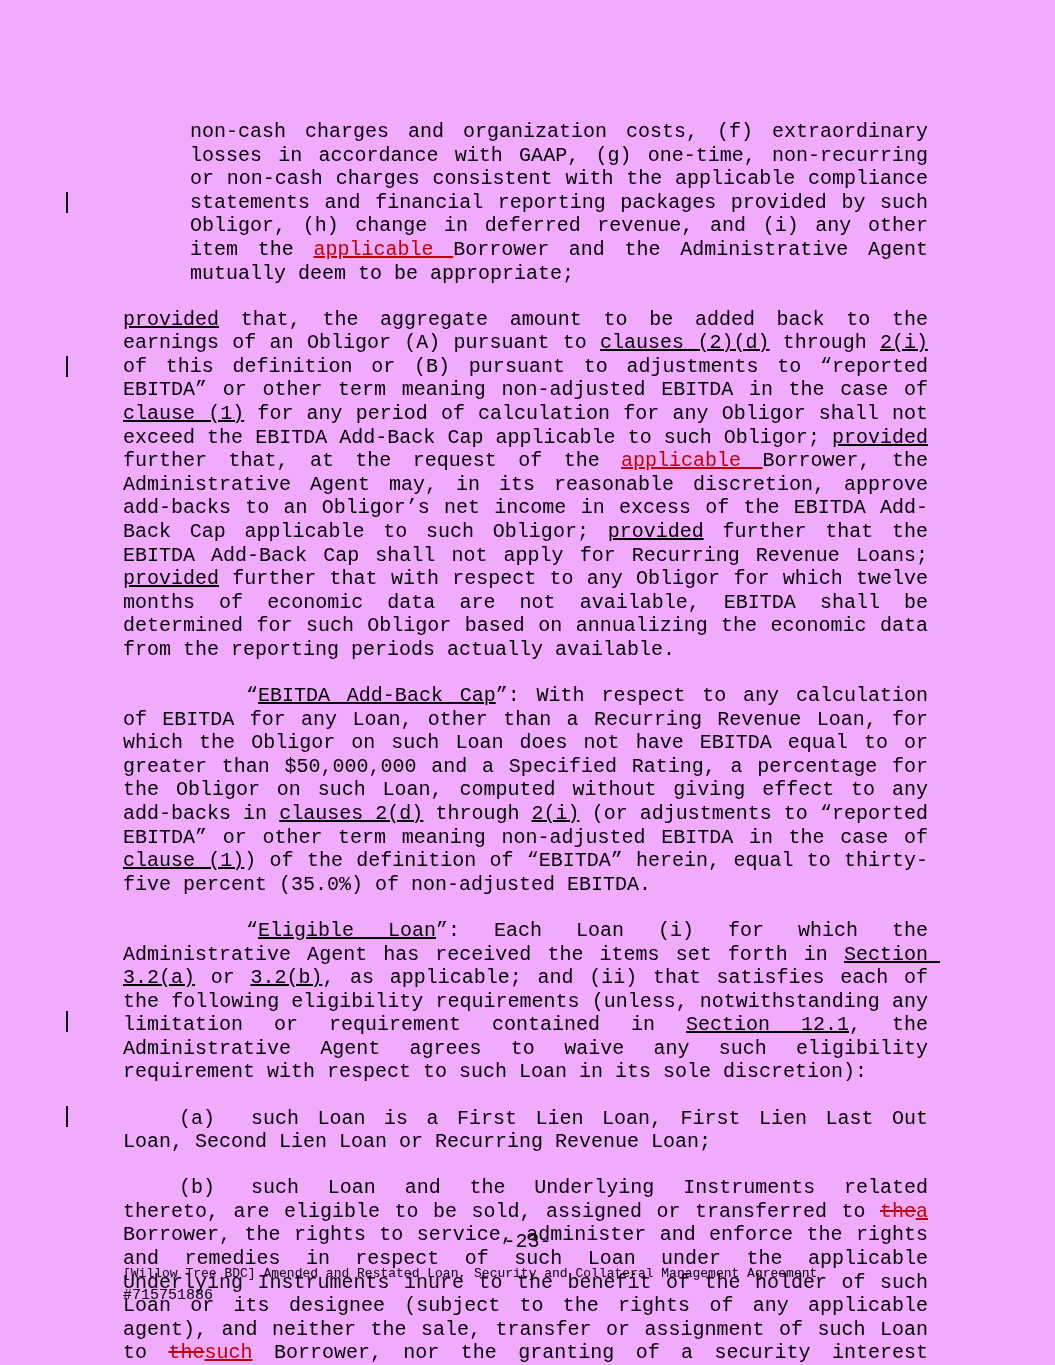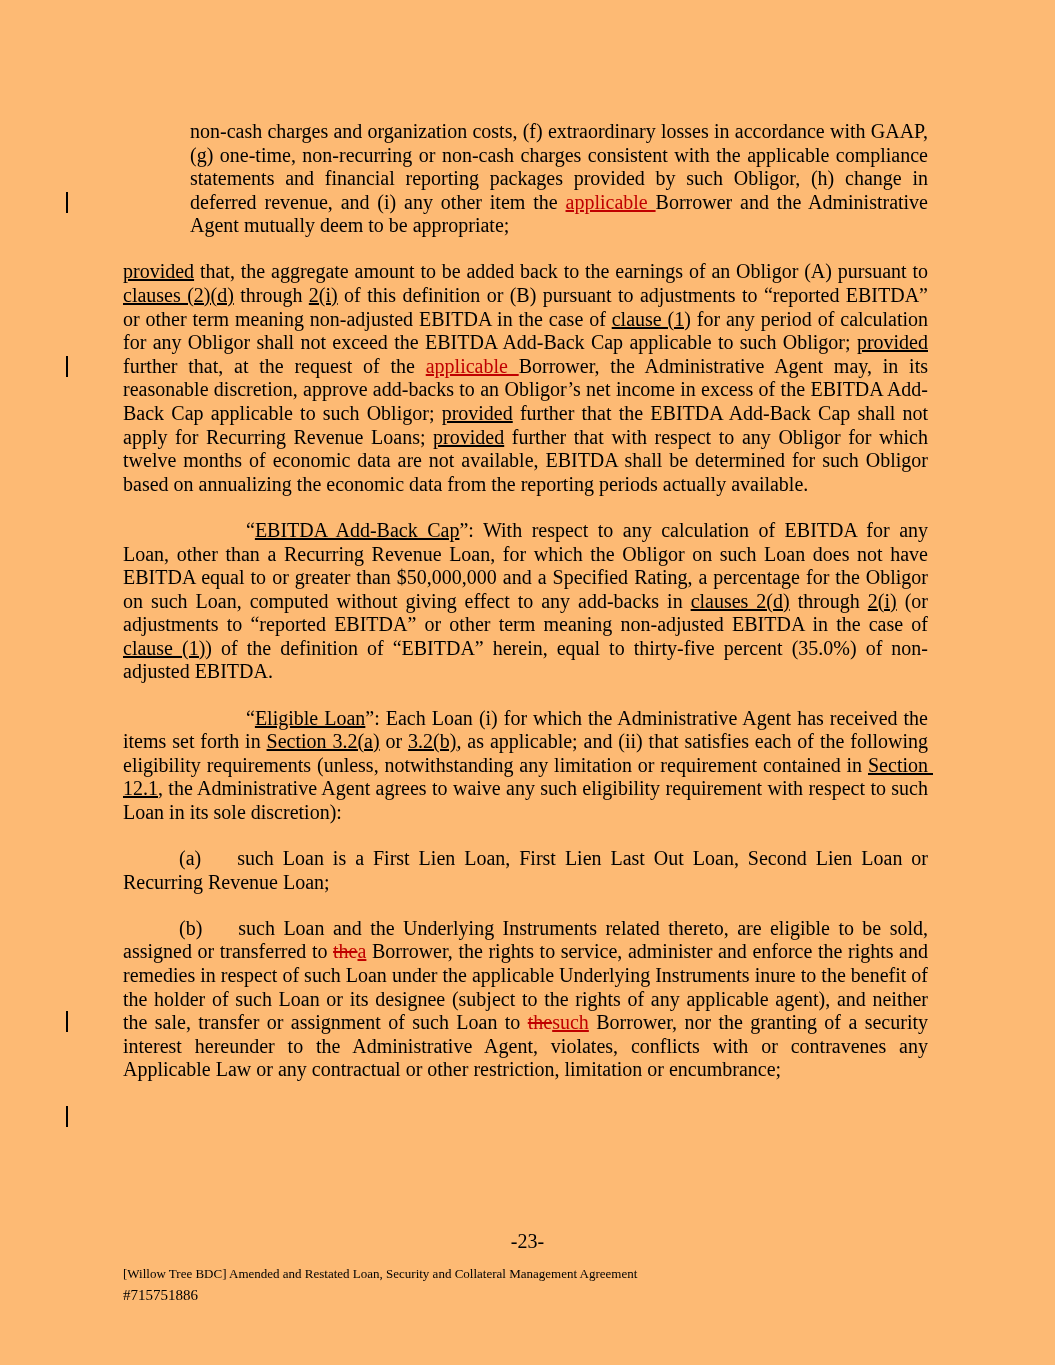--- a/index.html
+++ b/index.html
@@ -4,21 +4,21 @@
 <style>
   * { margin: 0; padding: 0; box-sizing: border-box; }
   html, body { background: #ffffff; }
   body {
     width: 1055px; height: 1365px;
     position: relative;
     overflow: hidden;
     font-family: "Liberation Serif", serif;
     color: #000000;
   }
-  .page { position: absolute; inset: 0; background: #fdba74; }
+  .page { position: absolute; inset: 0; background: #f0abfc; font-family: Liberation Mono, monospace; }
 
   .doc-body {
     position: absolute;
     left: 123px; top: 120px;
     width: 805px;
     font-size: 20px;
     line-height: 23.6px;
     text-align: justify;
   }
   .para { margin-bottom: 22.5px; }

